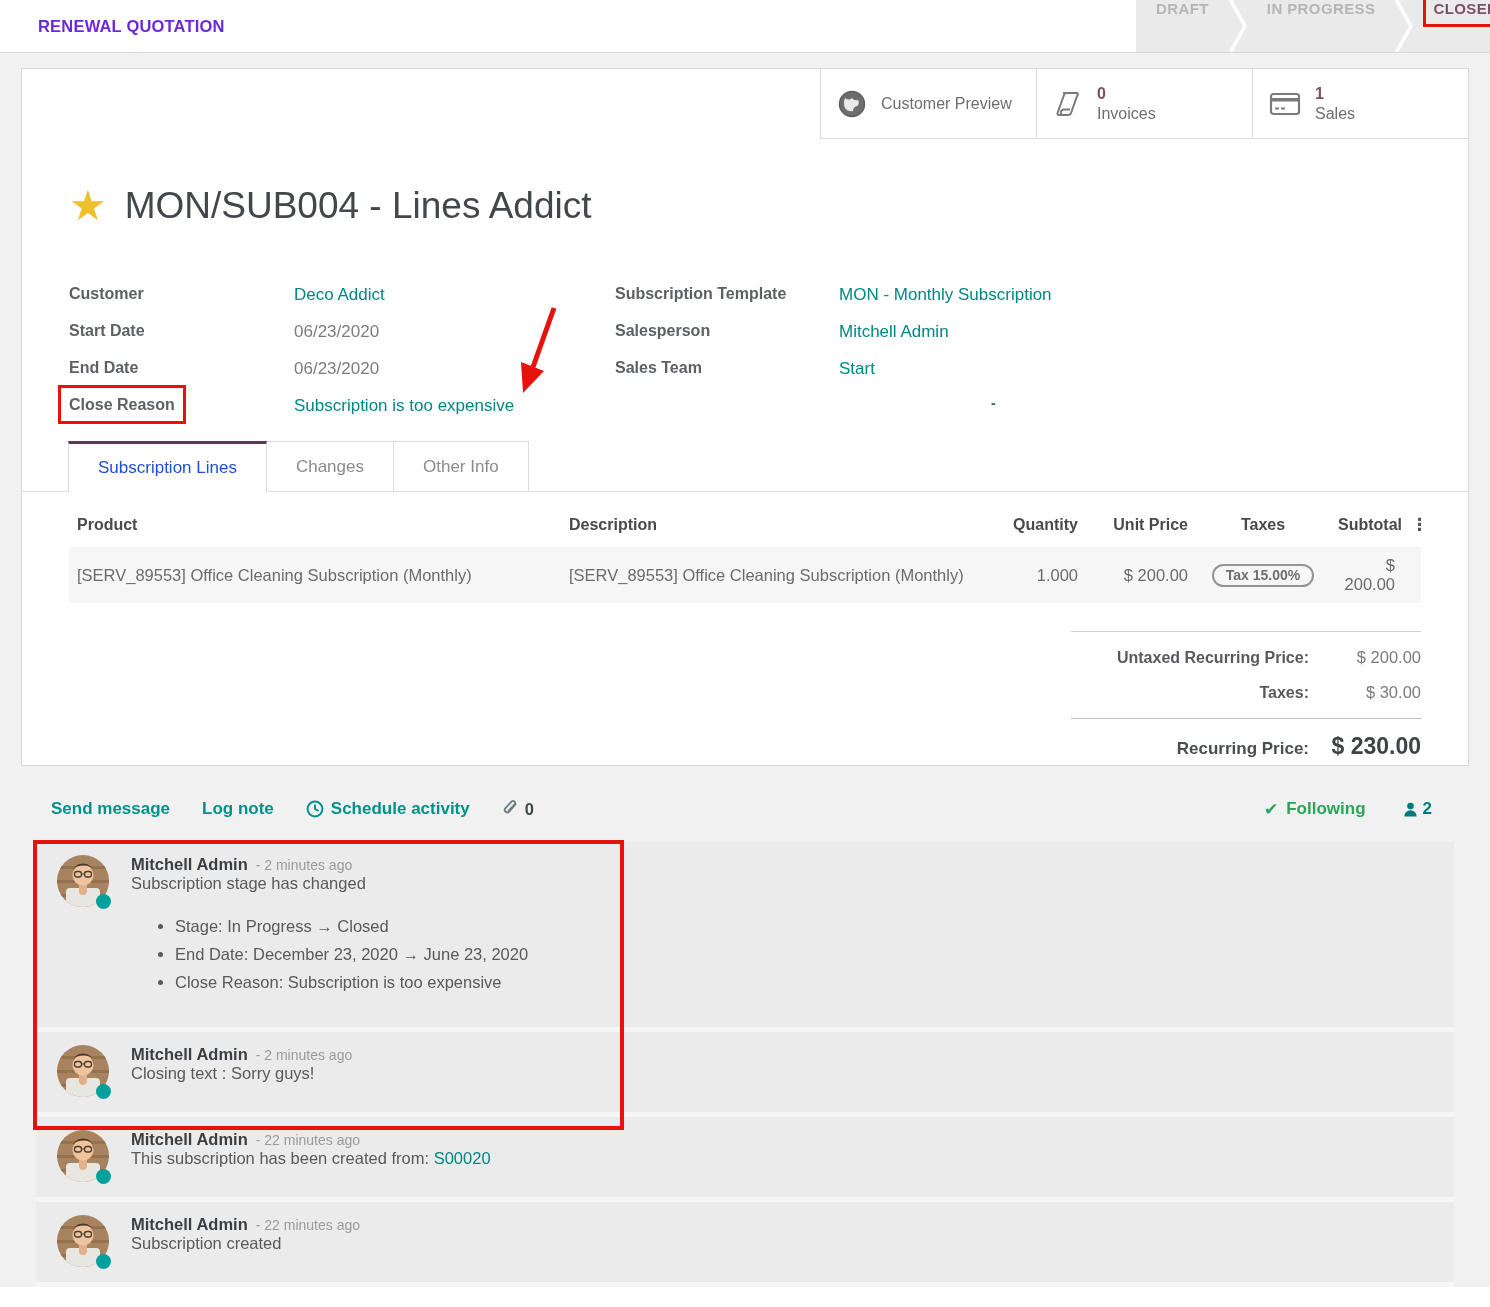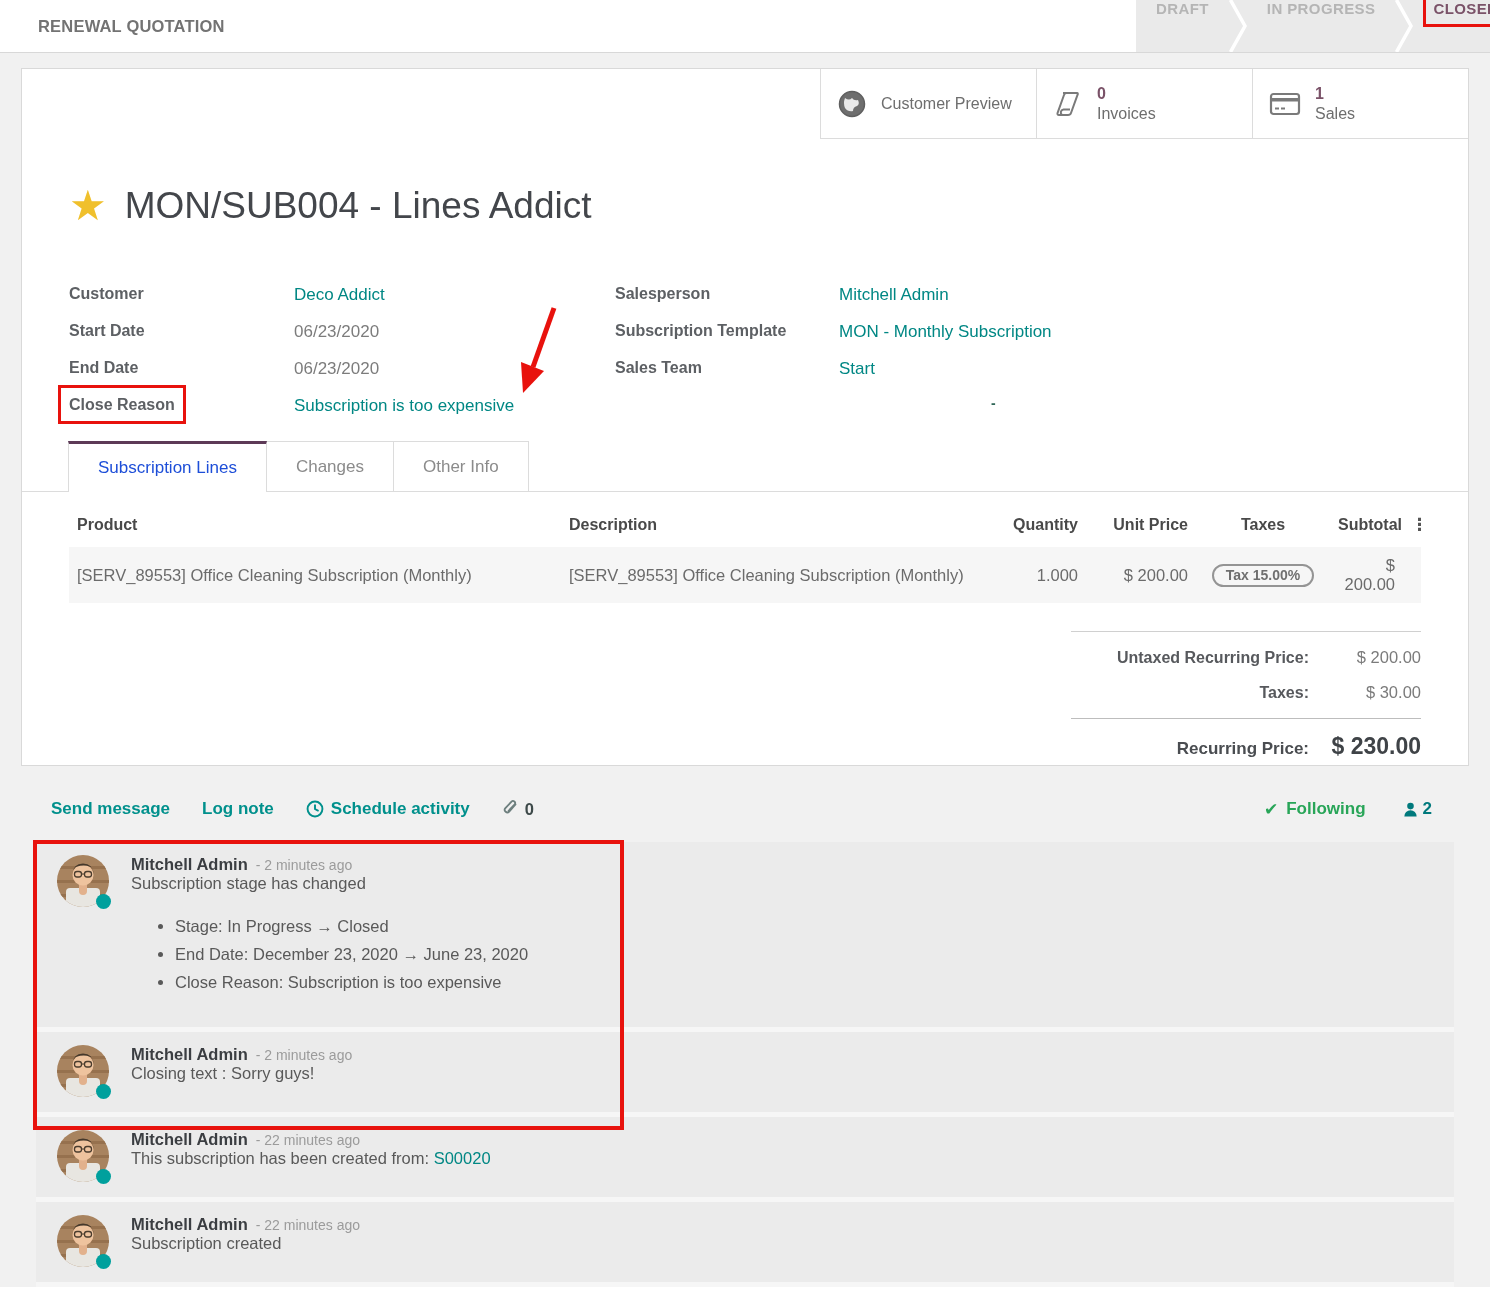--- a/index.html
+++ b/index.html
@@ -3,21 +3,21 @@
 <meta charset="utf-8">
 <style>
   * { margin:0; padding:0; box-sizing:border-box; }
   html,body { width:1490px; height:1307px; overflow:hidden; background:#ffffff;
               font-family:"Liberation Sans","DejaVu Sans",sans-serif; }
 
   
   .topbar { height:53px; background:#fff; border-bottom:1px solid #d8d8d8;
             display:flex; align-items:stretch; }
   .breadcrumb { display:flex; align-items:center; padding-left:38px;
-                color:#737373; font-weight:700; font-size:16.5px; letter-spacing:.2px;
+                color:#6d28d9; font-weight:700; font-size:16.5px; letter-spacing:.2px;
                 flex:1; cursor:pointer; }
   .statusbar { width:357px; background:#eaeaea; border-left:3px solid #ffffff;
                display:flex; align-items:stretch; }
   .stage { display:flex; align-items:flex-start; padding:0 20px;
            color:#b5b5b5; font-weight:700; font-size:15px; letter-spacing:.4px;
            cursor:pointer; white-space:nowrap; }
   .stage.closed span { color:#7A5268; }
   .chev { flex:0 0 auto; }
   .red-outline-closed { outline:3px solid #E8120D; outline-offset:7px; }
 
@@ -201,26 +201,26 @@
           <span class="flabel">End Date</span>
           <span class="fvalue">06/23/2020</span>
         </div>
         <div class="frow">
           <span class="flabel" style="width:225px;"><span class="red-outline-label">Close Reason</span></span>
           <span class="fvalue link">Subscription is too expensive</span>
         </div>
       </div>
       <div class="fcol-right">
         <div class="frow">
+          <span class="flabel">Subscription Template</span>
+          <span class="fvalue link">MON - Monthly Subscription</span>
+        </div>
+        <div class="frow">
           <span class="flabel">Salesperson</span>
           <span class="fvalue link">Mitchell Admin</span>
-        </div>
-        <div class="frow">
-          <span class="flabel">Subscription Template</span>
-          <span class="fvalue link">MON - Monthly Subscription</span>
         </div>
         <div class="frow">
           <span class="flabel">Sales Team</span>
           <span class="fvalue link">Start</span>
         </div>
       </div>
       <span class="stray-dash">-</span>
     </div>
 
     <svg class="annot-arrow" width="80" height="100" viewBox="0 0 80 100">

